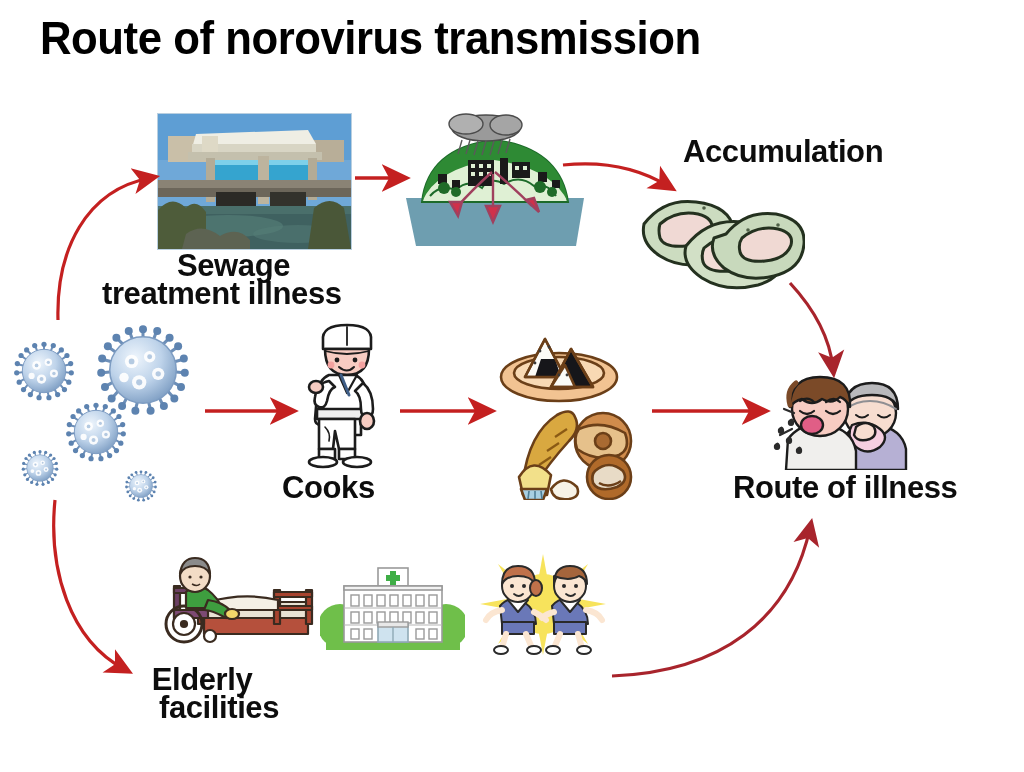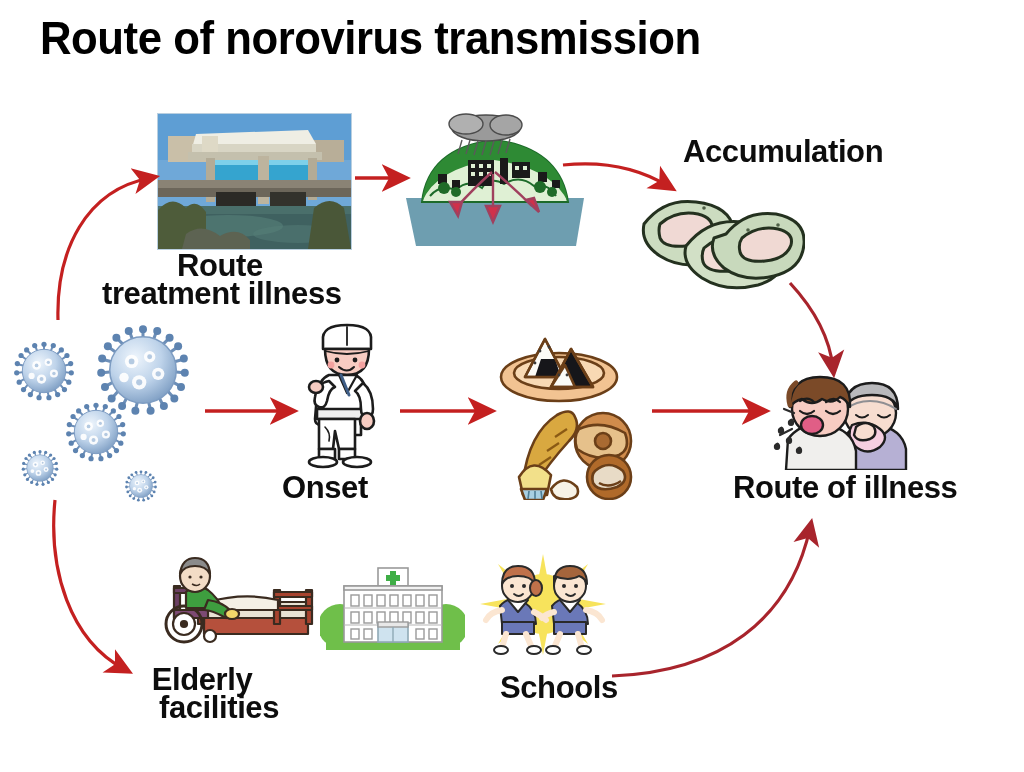--- a/index.html
+++ b/index.html
@@ -260,21 +260,21 @@
       </g>
       <g fill="#4e5f46">
         <circle cx="74" cy="28" r="1.8"></circle>
           <circle cx="118" cy="50" r="1.8"></circle>
         <circle cx="148" cy="45" r="1.8"></circle>
       </g>
     </svg>
   </div>
   <div class="abs label" style="left:683px; top:136px;">Accumulation</div>
 
-  <div class="abs label" style="left:177px; top:250px;">Route</div>
+  <div class="abs label" style="left:177px; top:250px;">Sewage</div>
   <div class="abs label" style="left:102px; top:278px;">treatment illness</div>
 
   <div id="cook" class="abs">
     <svg width="105" height="155" viewBox="0 0 105 155" xmlns="http://www.w3.org/2000/svg">
       <g stroke="#1c1c1c" stroke-width="2.6" stroke-linejoin="round" stroke-linecap="round">
 
         <path d="M28 26 q-2 -16 24 -16 q26 0 24 16 L76 34 L28 34 Z" fill="#ffffff"></path>
         <line x1="52" y1="12" x2="52" y2="30" stroke-width="1.8"></line>
 
         <path d="M30 34 q0 26 22 26 q22 0 22 -26 Z" fill="#f7ccc2"></path>
@@ -306,21 +306,21 @@
         <path d="M24 104 l0 30 l14 0 l2 -18 l4 18 l16 0 l0 -30 Z" fill="#ffffff"></path>
         <path d="M30 112 q6 6 4 14" fill="none" stroke-width="1.6"></path>
 
         <path d="M24 134 l0 10 l16 0 l0 -10 Z" fill="#ffffff"></path>
         <path d="M44 134 l0 10 l16 0 l0 -10 Z" fill="#ffffff"></path>
         <ellipse cx="28" cy="147" rx="14" ry="5" fill="#ffffff"></ellipse>
         <ellipse cx="62" cy="147" rx="14" ry="5" fill="#ffffff"></ellipse>
       </g>
     </svg>
   </div>
-  <div class="abs label" style="left:282px; top:472px;">Onset</div>
+  <div class="abs label" style="left:282px; top:472px;">Cooks</div>
 
   <div id="rice-balls" class="abs">
     <svg width="130" height="80" viewBox="0 0 130 80" xmlns="http://www.w3.org/2000/svg">
       <g stroke="#6b3f18" stroke-width="2.6" stroke-linejoin="round">
         <ellipse cx="64" cy="52" rx="58" ry="24" fill="#f2c392"></ellipse>
         <ellipse cx="64" cy="48" rx="45" ry="16" fill="#f8d9b4"></ellipse>
 
         <path d="M30 52 L50 14 L70 52 Z" fill="#fbfbf7"></path>
         <path d="M46 34 L60 34 L66 52 L40 52 Z" fill="#16161a" stroke="none"></path>
         <path d="M30 52 L50 14 L70 52 Z" fill="none"></path>
@@ -569,21 +569,20 @@
         <path d="M76 60 q-8 2 -12 6" fill="none" stroke-width="6" stroke="#fbe6d2"></path>
         <path d="M108 58 q12 2 16 10" fill="none" stroke-width="6" stroke="#fbe6d2"></path>
 
         <path d="M82 82 l-6 14" fill="none" stroke-width="6" stroke="#fbe6d2"></path>
         <path d="M100 82 l4 14" fill="none" stroke-width="6" stroke="#fbe6d2"></path>
         <ellipse cx="75" cy="98" rx="7" ry="4" fill="#ffffff"></ellipse>
         <ellipse cx="106" cy="98" rx="7" ry="4" fill="#ffffff"></ellipse>
       </g>
     </svg>
   </div>
-  <div class="abs label" style="left:500px; top:672px;">Schools</div>
 
   <svg id="arrows" viewBox="0 0 1024 772" xmlns="http://www.w3.org/2000/svg">
     <defs>
       <marker id="ah" markerWidth="9" markerHeight="9" refX="5.4" refY="4.5" orient="auto">
         <path d="M0,0.4 L8.6,4.5 L0,8.6 L2.2,4.5 Z" fill="#c42020"></path>
       </marker>
       <marker id="ahd" markerWidth="9" markerHeight="9" refX="5.4" refY="4.5" orient="auto">
         <path d="M0,0.4 L8.6,4.5 L0,8.6 L2.2,4.5 Z" fill="#a8242c"></path>
       </marker>
     </defs>

